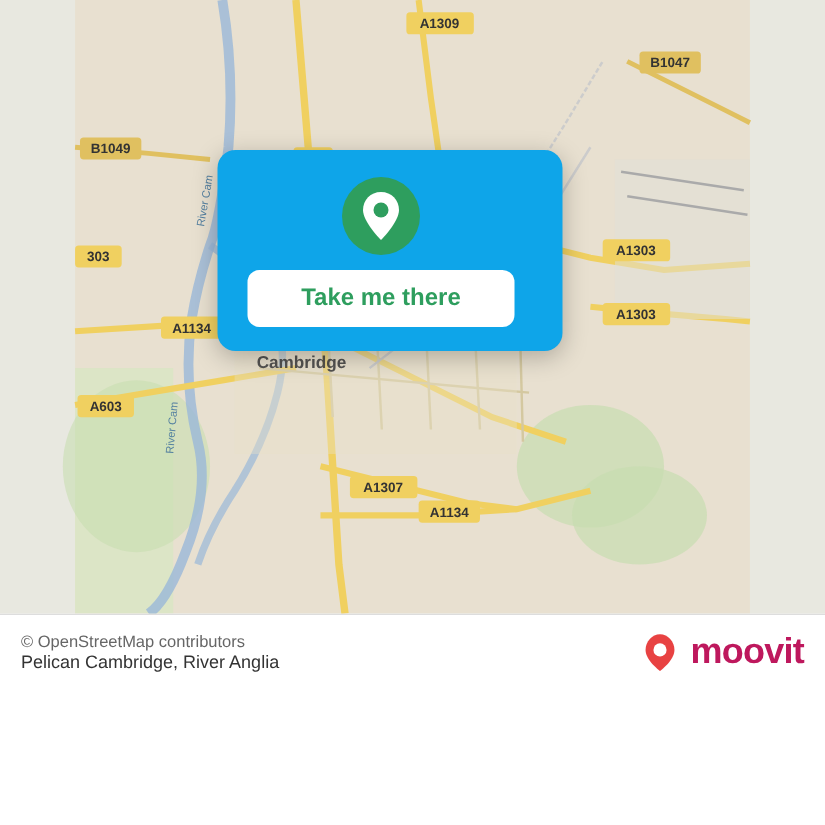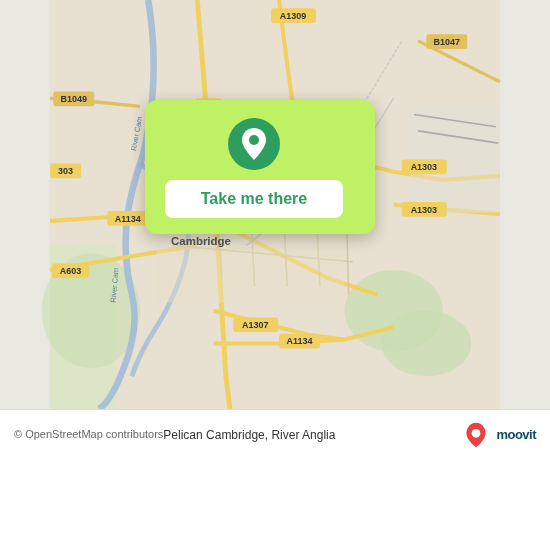--- a/index.html
+++ b/index.html
@@ -25,21 +25,21 @@
       width: 100%;
       height: 100%;
     }
 
     
     #location-card {
       position: absolute;
       top: 100px;
       left: 145px;
       width: 230px;
-      background: #bef264;
+      background: #0ea5e9;
       border-radius: 12px;
       display: flex;
       flex-direction: column;
       align-items: center;
       padding: 18px 32px 16px 20px;
       box-shadow: 0 4px 16px rgba(0,0,0,0.25);
     }
 
     #location-pin-icon {
       width: 52px;
@@ -82,23 +82,23 @@
       align-items: center;
       gap: 6px;
     }
 
     #moovit-logo-icon {
       width: 28px;
       height: 28px;
     }
 
     #moovit-text {
-      font-size: 13px;
+      font-size: 24px;
       font-weight: bold;
-      color: #0c4a6e;
+      color: #be185d;
       letter-spacing: -0.5px;
     }
 
     #location-info {
       font-size: 12px;
       color: #333;
     }
   </style>
 </head>
 <body>
@@ -201,21 +201,21 @@
     <svg id="location-pin-icon" viewBox="0 0 52 52" xmlns="http://www.w3.org/2000/svg">
       <circle cx="26" cy="26" r="26" fill="#2e9e5e"></circle>
       <path d="M26 10 C19 10 14 15.5 14 22 C14 30 26 42 26 42 C26 42 38 30 38 22 C38 15.5 33 10 26 10Z" fill="white"></path>
       <circle cx="26" cy="22" r="5" fill="#2e9e5e"></circle>
     </svg>
     <button id="take-me-there-btn">Take me there</button>
   </div>
 </div>
 
 <div id="bottom-bar">
-  <div style="display:flex; flex-direction:row;">
+  <div style="display:flex; flex-direction:column;">
     <span id="attribution">© OpenStreetMap contributors</span>
     <span id="location-info">
       <span>Pelican Cambridge</span>, <span>River Anglia</span>
     </span>
   </div>
   <div id="moovit-logo">
 
     <svg id="moovit-logo-icon" viewBox="0 0 32 32" xmlns="http://www.w3.org/2000/svg">
       <path d="M16 2 C10 2 5 7.5 5 14 C5 22 16 30 16 30 C16 30 27 22 27 14 C27 7.5 22 2 16 2Z" fill="#e84242"></path>
       <circle cx="16" cy="14" r="5" fill="white"></circle>

